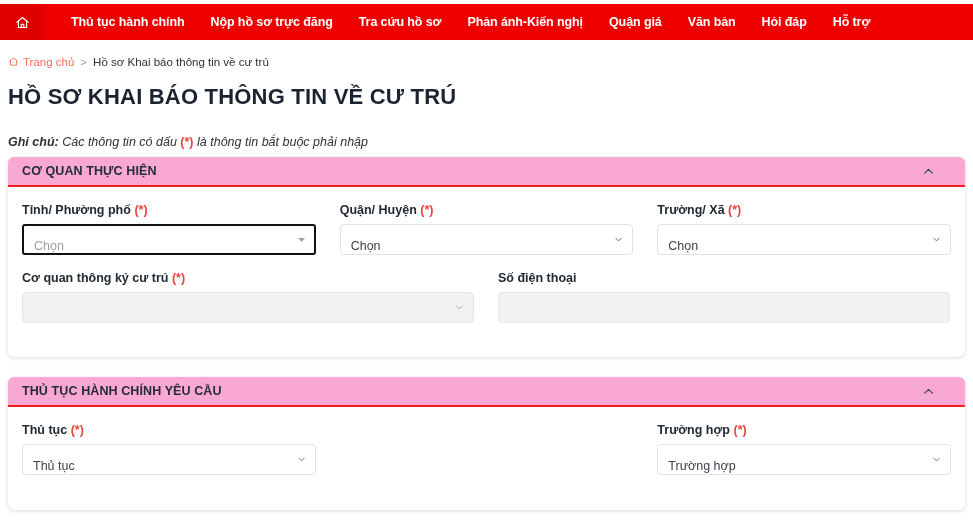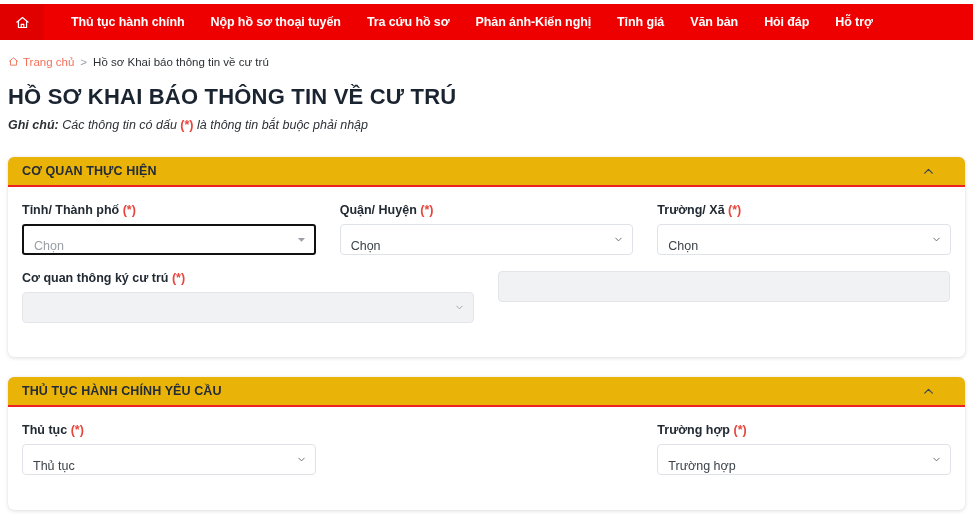--- a/index.html
+++ b/index.html
@@ -86,21 +86,21 @@
     top: 84px; left: 8px;
     font-size: 22px;
     font-weight: bold;
     color: #1a2330;
     letter-spacing: 0.2px;
   }
 
   
   .note {
     position: absolute;
-    top: 118px; left: 8px;
+    top: 135px; left: 8px;
     font-size: 12.5px;
     font-style: italic;
     color: #2c3136;
   }
   .note b { font-weight: bold; font-style: italic; }
   .req { color: #e8453c; font-weight: bold; font-style: normal; }
 
   
   .card {
     position: absolute;
@@ -109,21 +109,21 @@
     background: #ffffff;
     border-radius: 6px;
     box-shadow: 0 1px 4px rgba(0,0,0,0.13), 0 0 1px rgba(0,0,0,0.10);
     overflow: hidden;
   }
   #card-agency { top: 157px; height: 200px; }
   #card-procedure { top: 377px; height: 133px; }
 
   .card-header {
     height: 30px;
-    background: #eab308;
+    background: #f9a8d4;
     border-bottom: 2px solid #ee2222;
     display: flex;
     align-items: center;
     justify-content: space-between;
     padding: 0 28px 0 14px;
     cursor: pointer;
   }
   .card-header-title {
     font-size: 12.5px;
     font-weight: bold;
@@ -210,24 +210,24 @@
       <span>
         <svg width="15" height="15" viewBox="0 0 24 24" fill="none" stroke="#ffffff" stroke-width="1.9" stroke-linecap="round" stroke-linejoin="round">
           <path d="M3 11.5L12 4l9 7.5"></path>
           <path d="M5.5 10.5V20h13v-9.5"></path>
           <path d="M10 20v-5h4v5"></path>
         </svg>
       </span>
     </div>
     <div class="nav-links">
       <div class="nav-link">Thủ tục hành chính</div>
-      <div class="nav-link">Nộp hồ sơ thoại tuyến</div>
+      <div class="nav-link">Nộp hồ sơ trực đăng</div>
       <div class="nav-link">Tra cứu hồ sơ</div>
       <div class="nav-link">Phản ánh-Kiến nghị</div>
-      <div class="nav-link">Tỉnh giá</div>
+      <div class="nav-link">Quận giá</div>
       <div class="nav-link">Văn bản</div>
       <div class="nav-link">Hỏi đáp</div>
       <div class="nav-link">Hỗ trợ</div>
     </div>
   </div>
 
   <div class="breadcrumb">
     <span class="bc-home-icon">
       <svg width="11" height="11" viewBox="0 0 24 24" fill="none" stroke="#f4705a" stroke-width="2" stroke-linecap="round" stroke-linejoin="round">
         <path d="M3 11.5L12 4l9 7.5"></path>
@@ -256,21 +256,21 @@
           <path d="M5 15l7-7 7 7"></path>
         </svg>
       </span>
     </div>
     <div class="card-body">
 
       <div class="form-row">
 
         <div class="field f-33">
           <div class="field-label">
-            <span>Tỉnh/ Thành phố</span>
+            <span>Tỉnh/ Phường phố</span>
             <span class="req">(*)</span>
           </div>
           <div class="control">
             <div class="select-box focused">
               <span class="ph">Chọn</span>
             </div>
             <span class="caret tri">
               <svg width="9" height="9" viewBox="0 0 10 10">
                   <polygon points="1,3.2 9,3.2 5,7.4" fill="#9aa0a6"></polygon>
                 </svg>
@@ -327,20 +327,24 @@
             </div>
             <span class="caret">
               <svg width="11" height="11" viewBox="0 0 24 24" fill="none" stroke="#9aa0a6" stroke-width="2" stroke-linecap="round" stroke-linejoin="round">
                   <path d="M6 9l6 6 6-6"></path>
                 </svg>
             </span>
           </div>
         </div>
 
         <div class="field f-50">
+          <div class="field-label">
+            <span>Số điện thoại</span>
+            <span class="req"></span>
+          </div>
           <div class="control">
             <div class="text-box disabled">
               <span class="ph"></span>
             </div>
           </div>
         </div>
 
       </div>
 
     </div>

